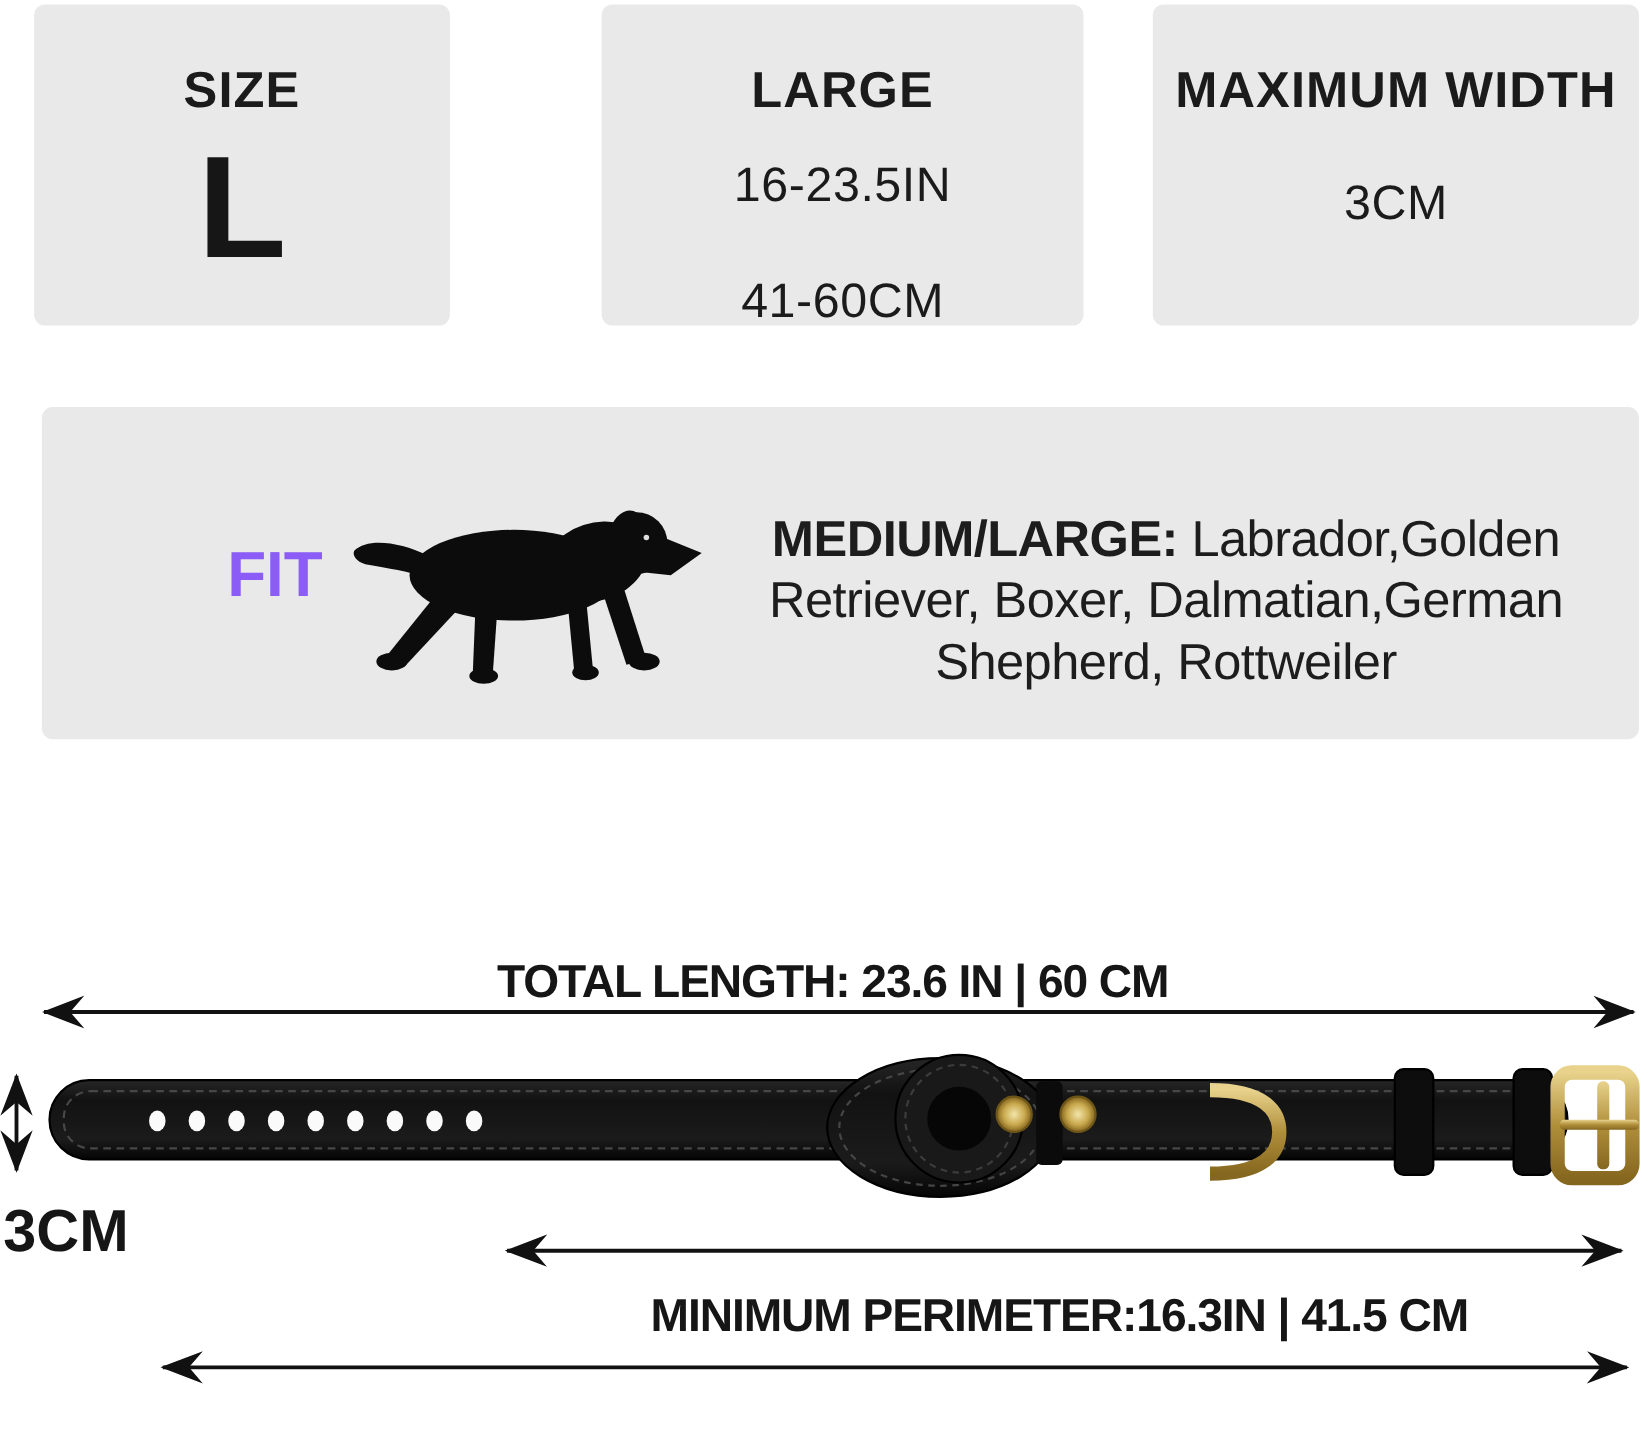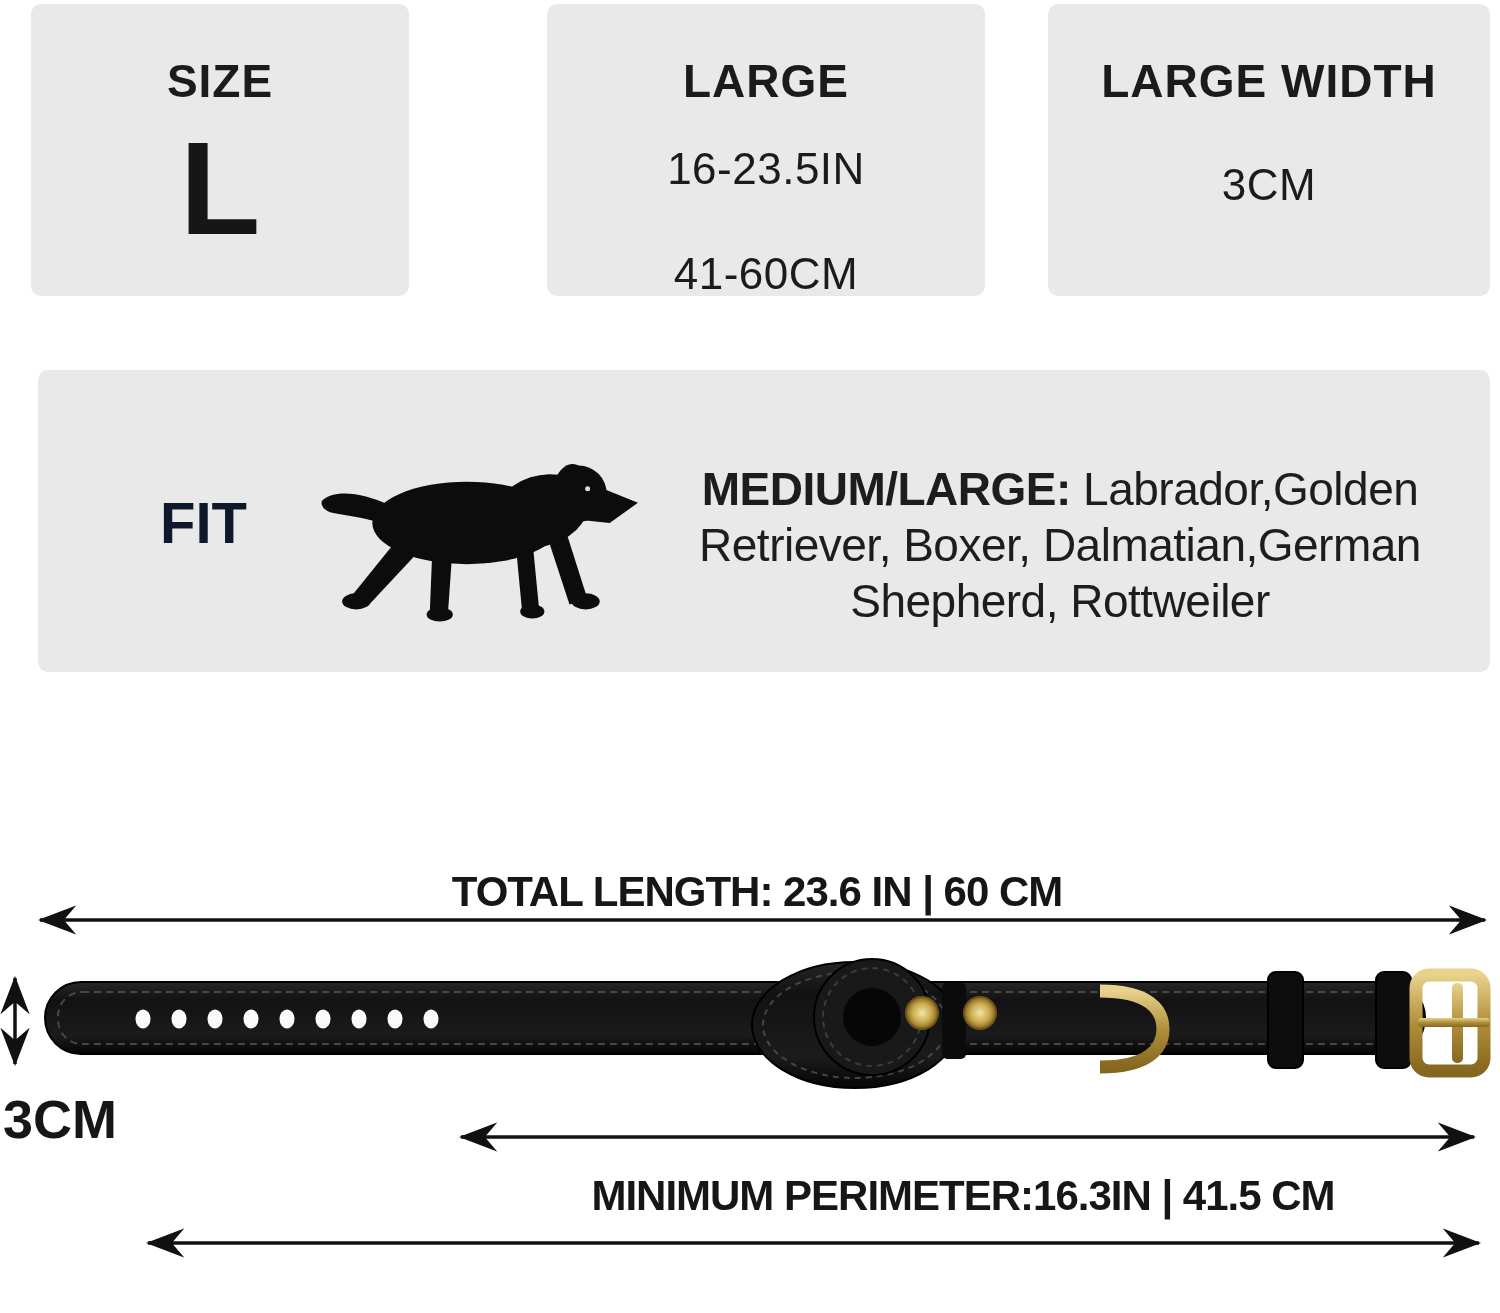--- a/index.html
+++ b/index.html
@@ -41,21 +41,21 @@
     margin-top:48px;
   }
   .spec-line.first{margin-top:32px;}
   .fit-box{
     position:absolute;
     left:38px;top:370px;width:1452px;height:302px;
     background:#e9e9e9;border-radius:10px;
   }
   .fit-label{
     position:absolute;left:160px;top:489px;width:180px;
-    text-align:left;font-size:58px;font-weight:700;color:#0f172a;
+    text-align:center;font-size:58px;font-weight:700;color:#8b5cf6;
   }
   .dog-svg{position:absolute;left:318px;top:446px;width:332px;height:182px;}
   .fit-text{
     position:absolute;left:653px;top:461px;width:814px;
     text-align:center;font-size:46px;line-height:56px;
     letter-spacing:-0.5px;color:#1d1d1d;
   }
   .fit-text .b{font-weight:700;}
   .measure-label{
     position:absolute;
@@ -79,21 +79,21 @@
     <div class="size-value">L</div>
   </div>
 
   <div class="spec-box" style="left:547px;top:4px;width:438px;height:292px;">
     <div class="spec-title">LARGE</div>
     <div class="spec-line first">16-23.5IN</div>
     <div class="spec-line">41-60CM</div>
   </div>
 
   <div class="spec-box" style="left:1048px;top:4px;width:442px;height:292px;">
-    <div class="spec-title">LARGE WIDTH</div>
+    <div class="spec-title">MAXIMUM WIDTH</div>
     <div class="spec-line">3CM</div>
   </div>
 
   <div class="fit-box"></div>
   <div class="fit-label">FIT</div>
 
   <svg class="dog-svg" viewBox="0 0 330 180" aria-hidden="true">
     <g fill="#0c0c0c">
 
       <path d="M70,58 C45,46 16,42 4,54 C2,58 6,64 14,66 C36,70 52,72 68,78 Z"></path>

